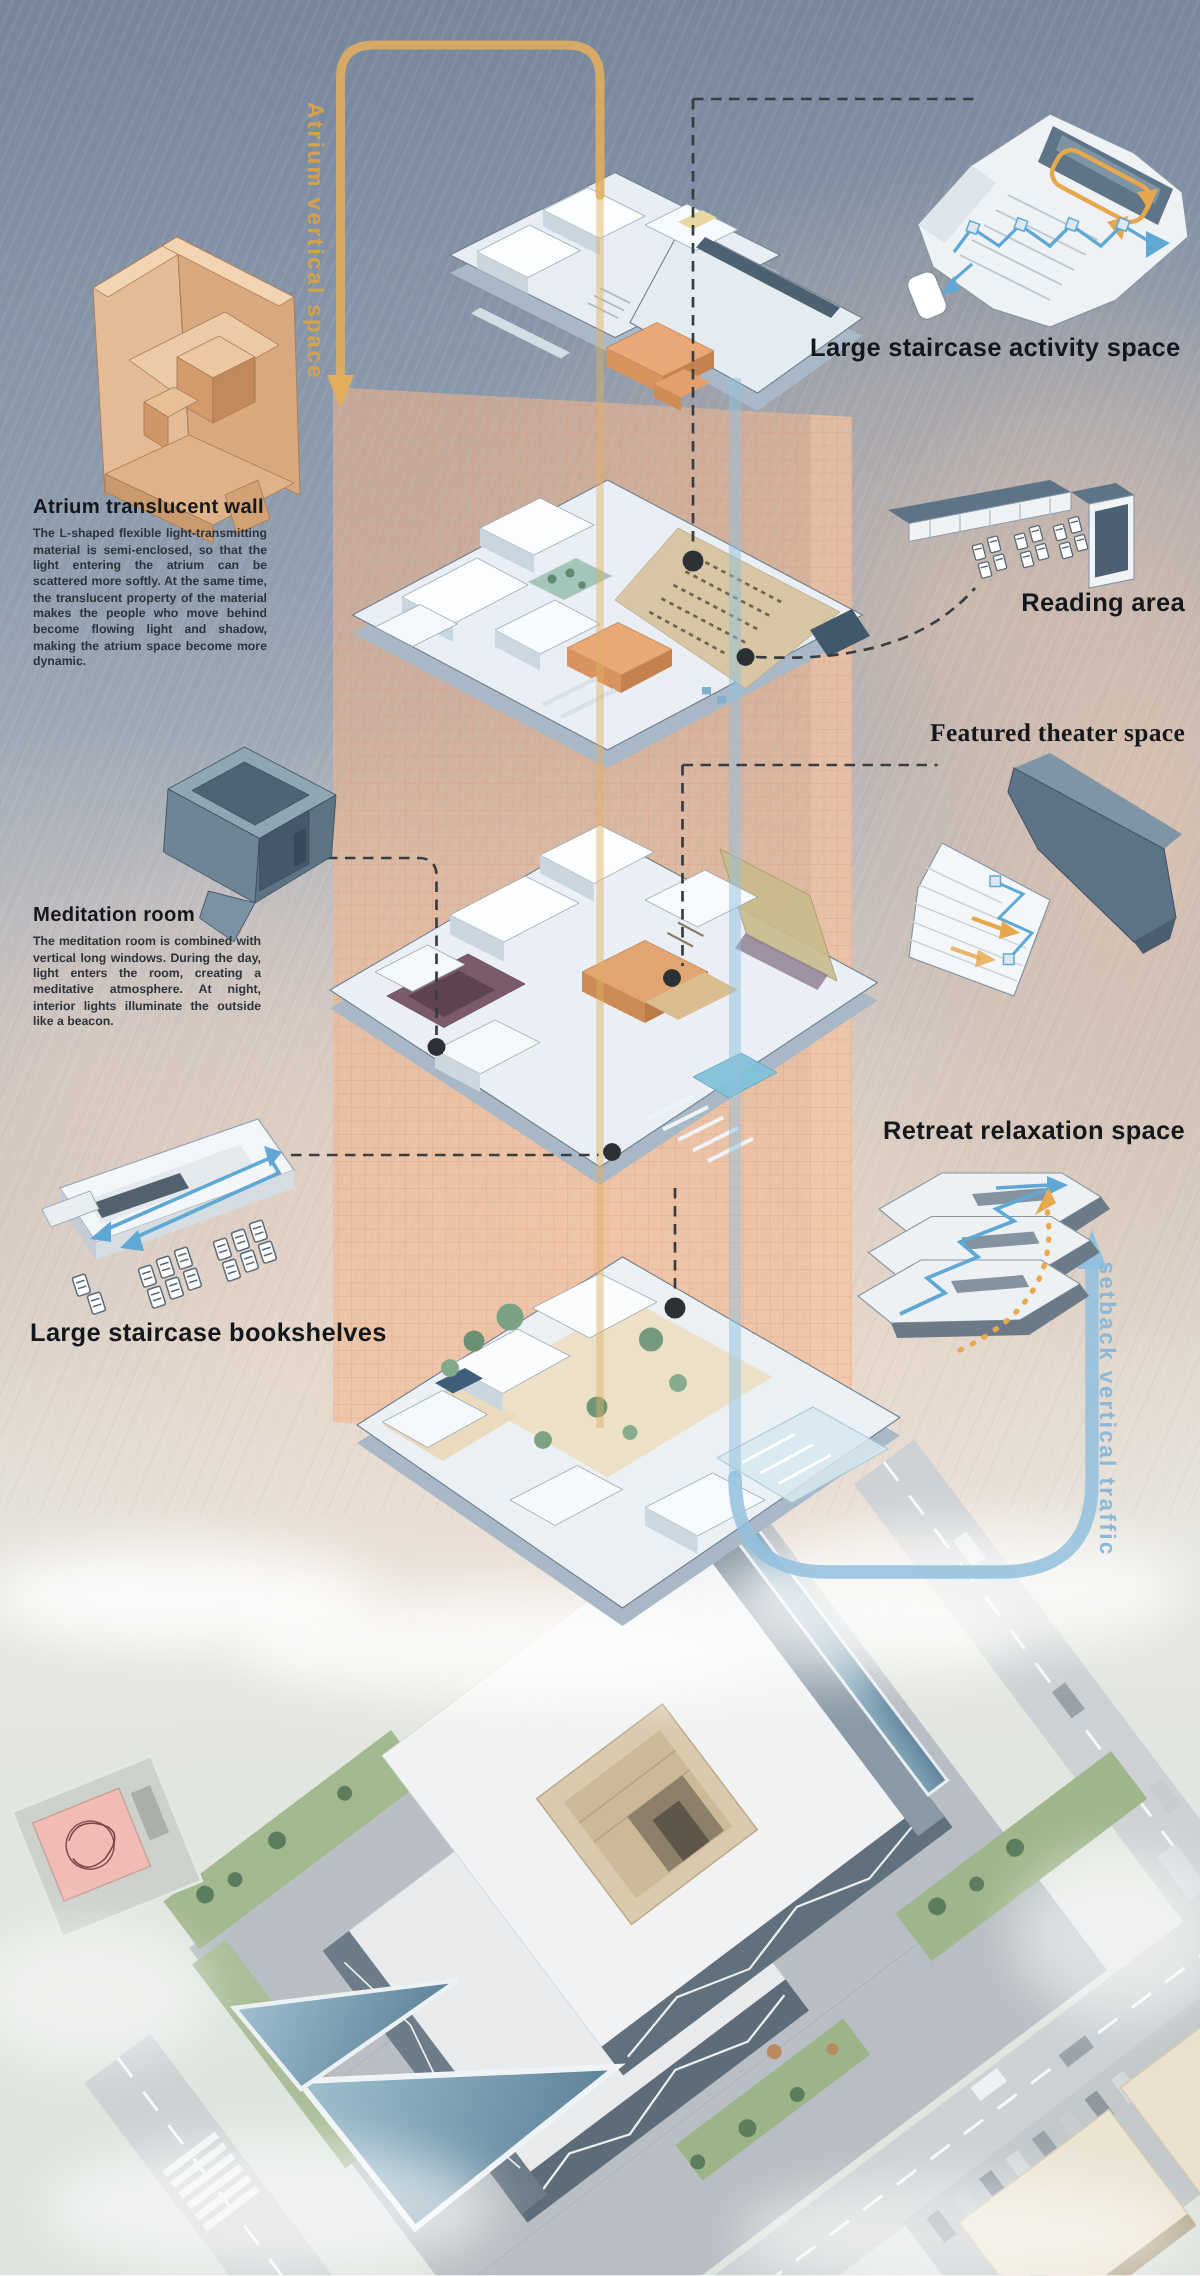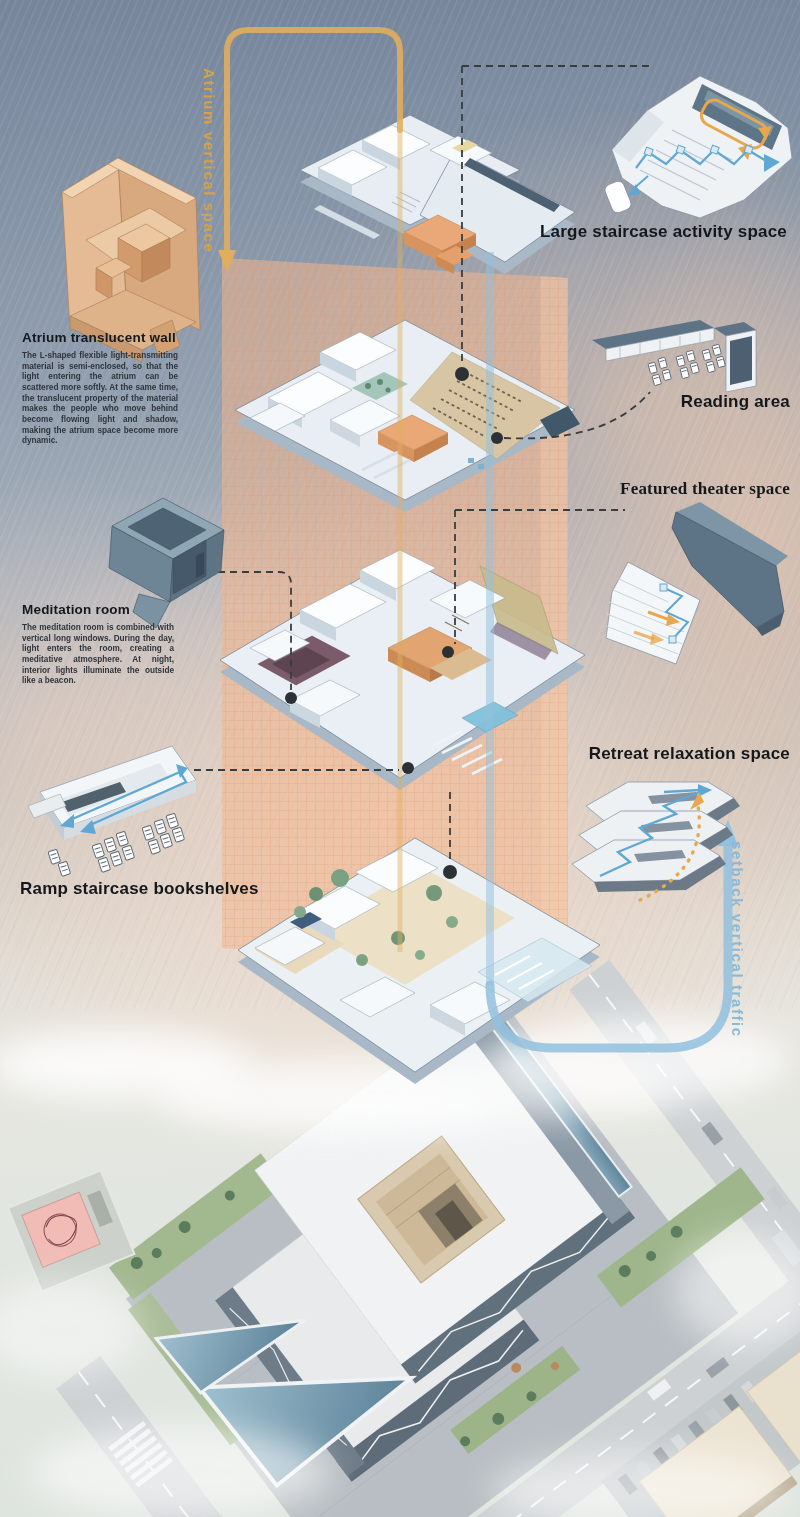--- a/index.html
+++ b/index.html
@@ -508,18 +508,18 @@
   <div class="callout" style="left:22px;top:602px;width:152px;">
     <h3>Meditation room</h3>
     <p>The meditation room is combined with vertical long windows. During the day, light enters the room, creating a meditative atmosphere. At night, interior lights illuminate the outside like a beacon.</p>
   </div>
 
   <div class="callout" style="left:22px;top:330px;width:156px;">
     <h3>Atrium translucent wall</h3>
     <p>The L-shaped flexible light-transmitting material is semi-enclosed, so that the light entering the atrium can be scattered more softly. At the same time, the translucent property of the material makes the people who move behind become flowing light and shadow, making the atrium space become more dynamic.</p>
   </div>
 
-  <div class="side-label" style="left:20px;top:879px;">Ramp staircase bookshelves</div>
+  <div class="side-label" style="left:20px;top:879px;">Large staircase bookshelves</div>
   <div class="side-label" style="right:13px;top:222px;">Large staircase activity space</div>
   <div class="side-label" style="right:10px;top:392px;">Reading area</div>
   <div class="side-label" style="right:10px;top:479px;font-family:Liberation Serif, serif;">Featured theater space</div>
   <div class="side-label" style="right:10px;top:744px;">Retreat relaxation space</div>
 </div>
 
 </body></html>

